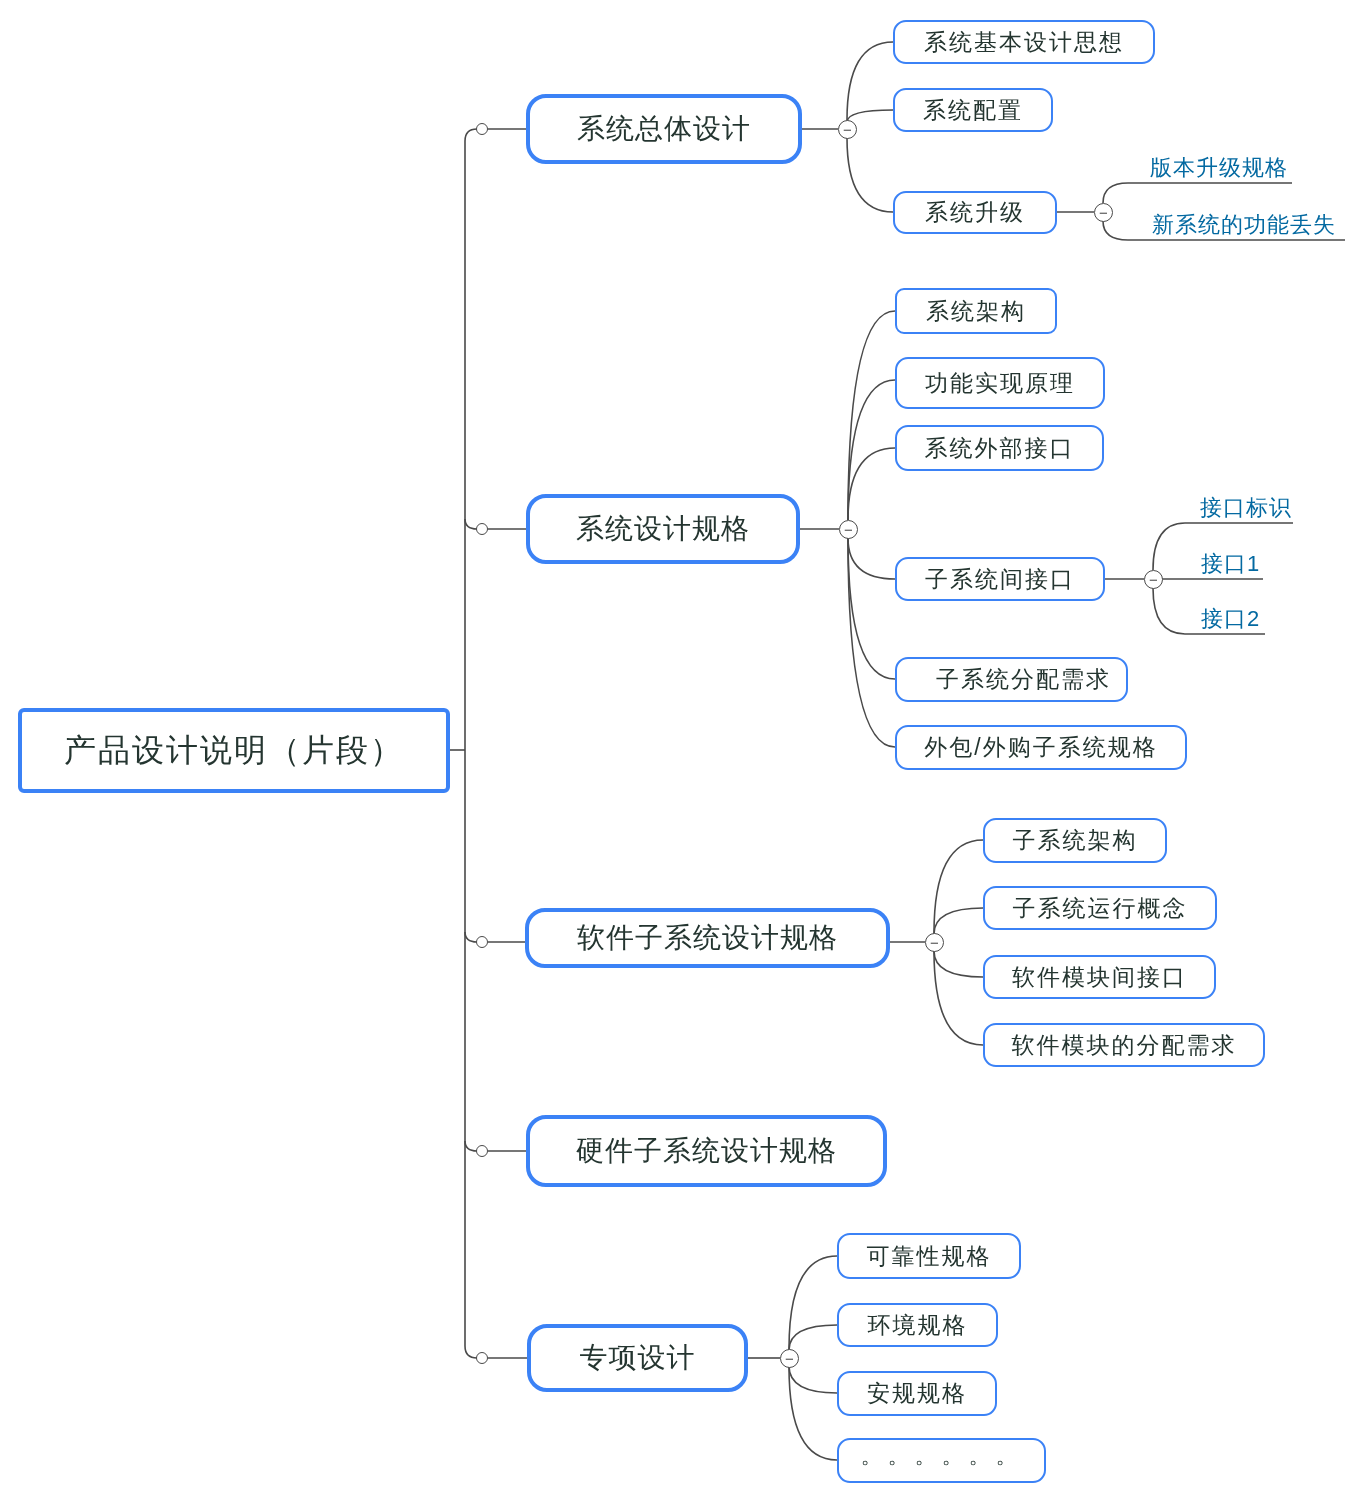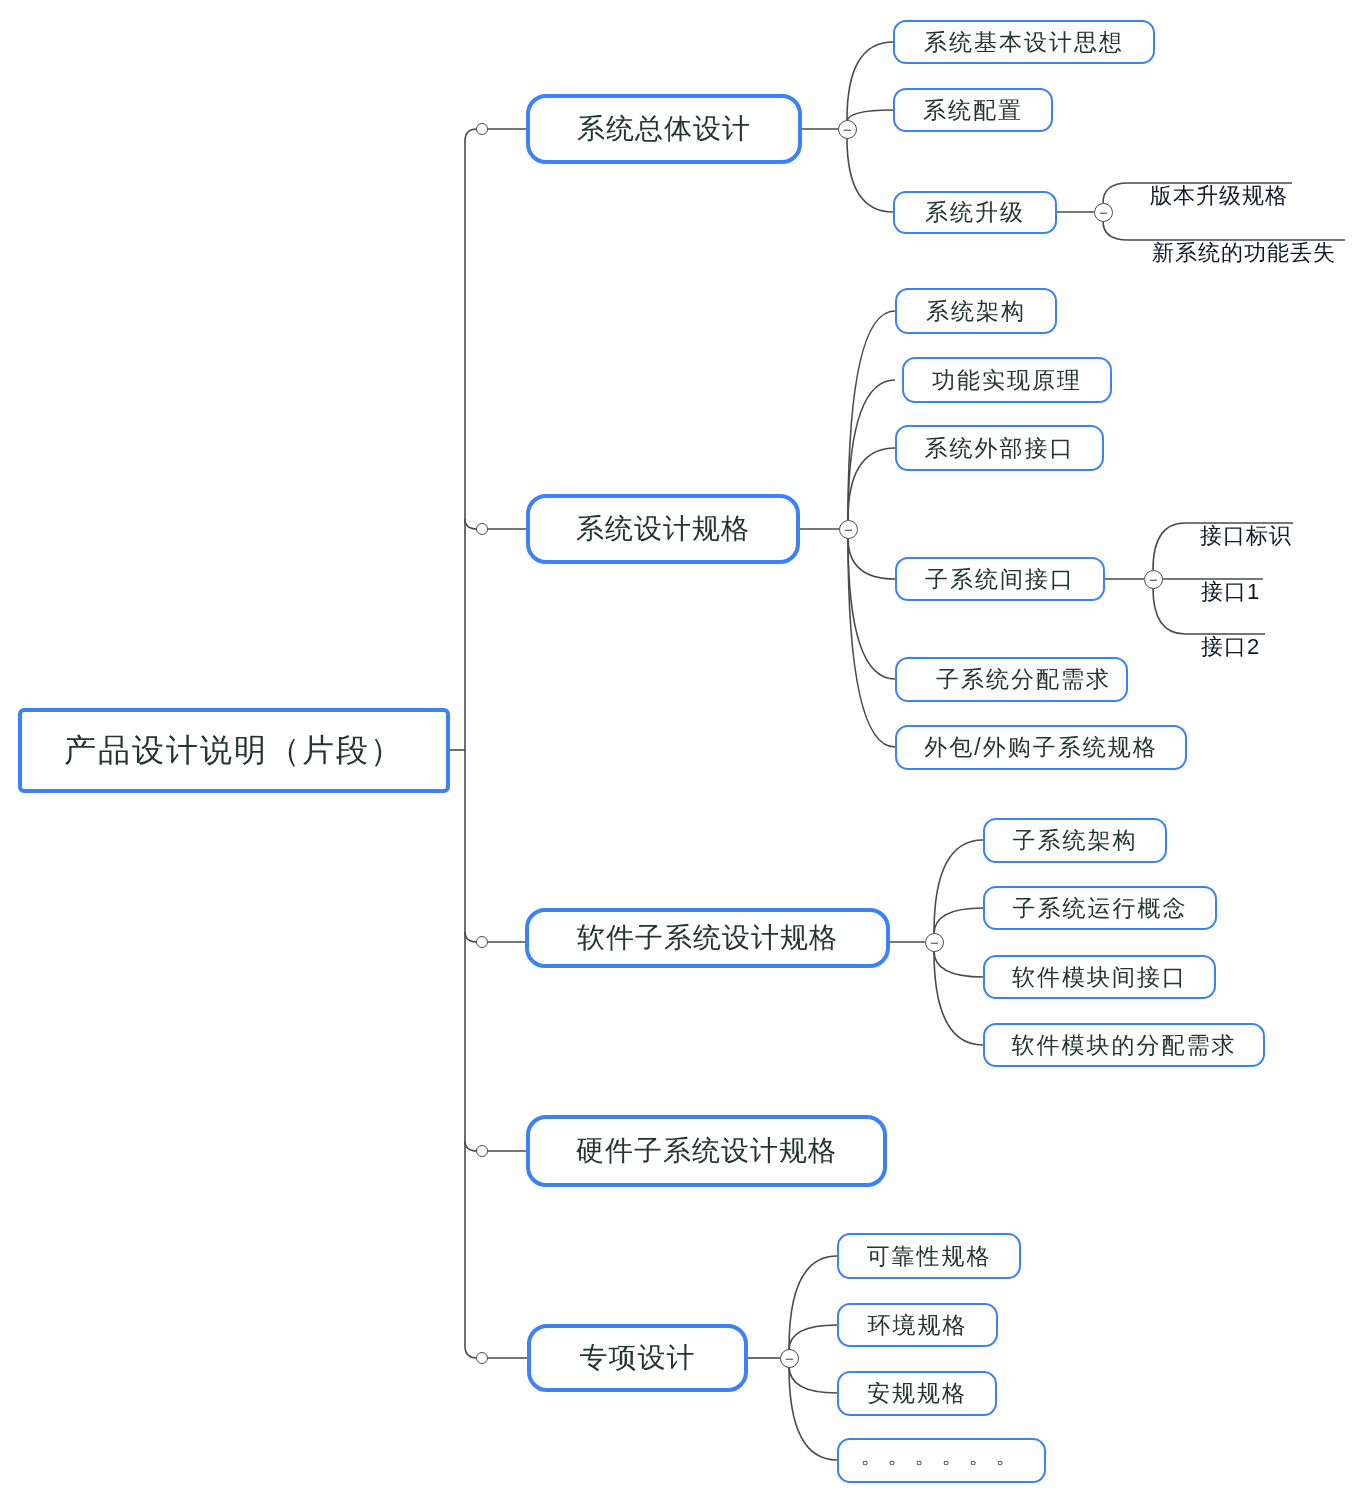--- a/index.html
+++ b/index.html
@@ -13,21 +13,21 @@
   .node{
     position:absolute;box-sizing:border-box;background:#ffffff;
     border:4px solid #3b82f6;display:flex;align-items:center;justify-content:center;
     white-space:nowrap;color:#243530;
   }
   .root{border-radius:26px;font-size:32px;letter-spacing:2px;}
   .branch{border-radius:20px;font-size:28px;letter-spacing:1px;}
   .child{border-radius:13px;font-size:23px;letter-spacing:2px;border-width:2px;}
   .leaf{
     position:absolute;font-size:22px;letter-spacing:1px;white-space:nowrap;
-    color:#0f172a;display:flex;align-items:flex-end;height:27px;margin-top:28px;
+    color:#0369a1;display:flex;align-items:flex-end;height:27px;
   }
   .toggle{
     position:absolute;width:19px;height:19px;border-radius:50%;
     border:1.5px solid #4a4a4a;background:#ffffff;box-sizing:border-box;
     display:flex;align-items:center;justify-content:center;
     font-size:15px;line-height:1;color:#4a4a4a;cursor:pointer;
   }
   .jdot{
     position:absolute;width:12px;height:12px;border-radius:50%;
     border:1.5px solid #4a4a4a;background:#ffffff;box-sizing:border-box;
@@ -102,22 +102,22 @@
   <div class="node branch" style="left:525px;top:908px;width:365px;height:60px;">软件子系统设计规格</div>
   <div class="node branch" style="left:526px;top:1115px;width:361px;height:72px;">硬件子系统设计规格</div>
   <div class="node branch" style="left:527px;top:1324px;width:221px;height:68px;">专项设计</div>
 
   <div class="node child" style="left:893px;top:20px;width:262px;height:44px;">系统基本设计思想</div>
   <div class="node child" style="left:893px;top:88px;width:160px;height:44px;">系统配置</div>
   <div class="node child" style="left:893px;top:191px;width:164px;height:43px;">系统升级</div>
   <div class="leaf" style="left:1150px;top:156px;">版本升级规格</div>
   <div class="leaf" style="left:1152px;top:213px;">新系统的功能丢失</div>
 
-  <div class="node child" style="left:895px;top:288px;width:162px;height:46px;">系统架构</div>
-  <div class="node child" style="left:895px;top:357px;width:210px;height:46px;margin-left:7px;">功能实现原理</div>
+  <div class="node child" style="left:895px;top:288px;width:162px;height:46px;border-radius:9px;">系统架构</div>
+  <div class="node child" style="left:895px;top:357px;width:210px;height:52px;">功能实现原理</div>
   <div class="node child" style="left:895px;top:425px;width:209px;height:46px;">系统外部接口</div>
   <div class="node child" style="left:895px;top:557px;width:210px;height:44px;">子系统间接口</div>
   <div class="leaf" style="left:1200px;top:496px;">接口标识</div>
   <div class="leaf" style="left:1201px;top:552px;">接口1</div>
   <div class="leaf" style="left:1201px;top:607px;text-align:right;">接口2</div>
   <div class="node child" style="left:895px;top:657px;width:233px;height:45px;padding-left:24px;">子系统分配需求</div>
   <div class="node child" style="left:895px;top:725px;width:292px;height:45px;">外包/外购子系统规格</div>
 
   <div class="node child" style="left:983px;top:886px;width:234px;height:44px;">子系统运行概念</div>
   <div class="node child" style="left:983px;top:818px;width:184px;height:45px;">子系统架构</div>

